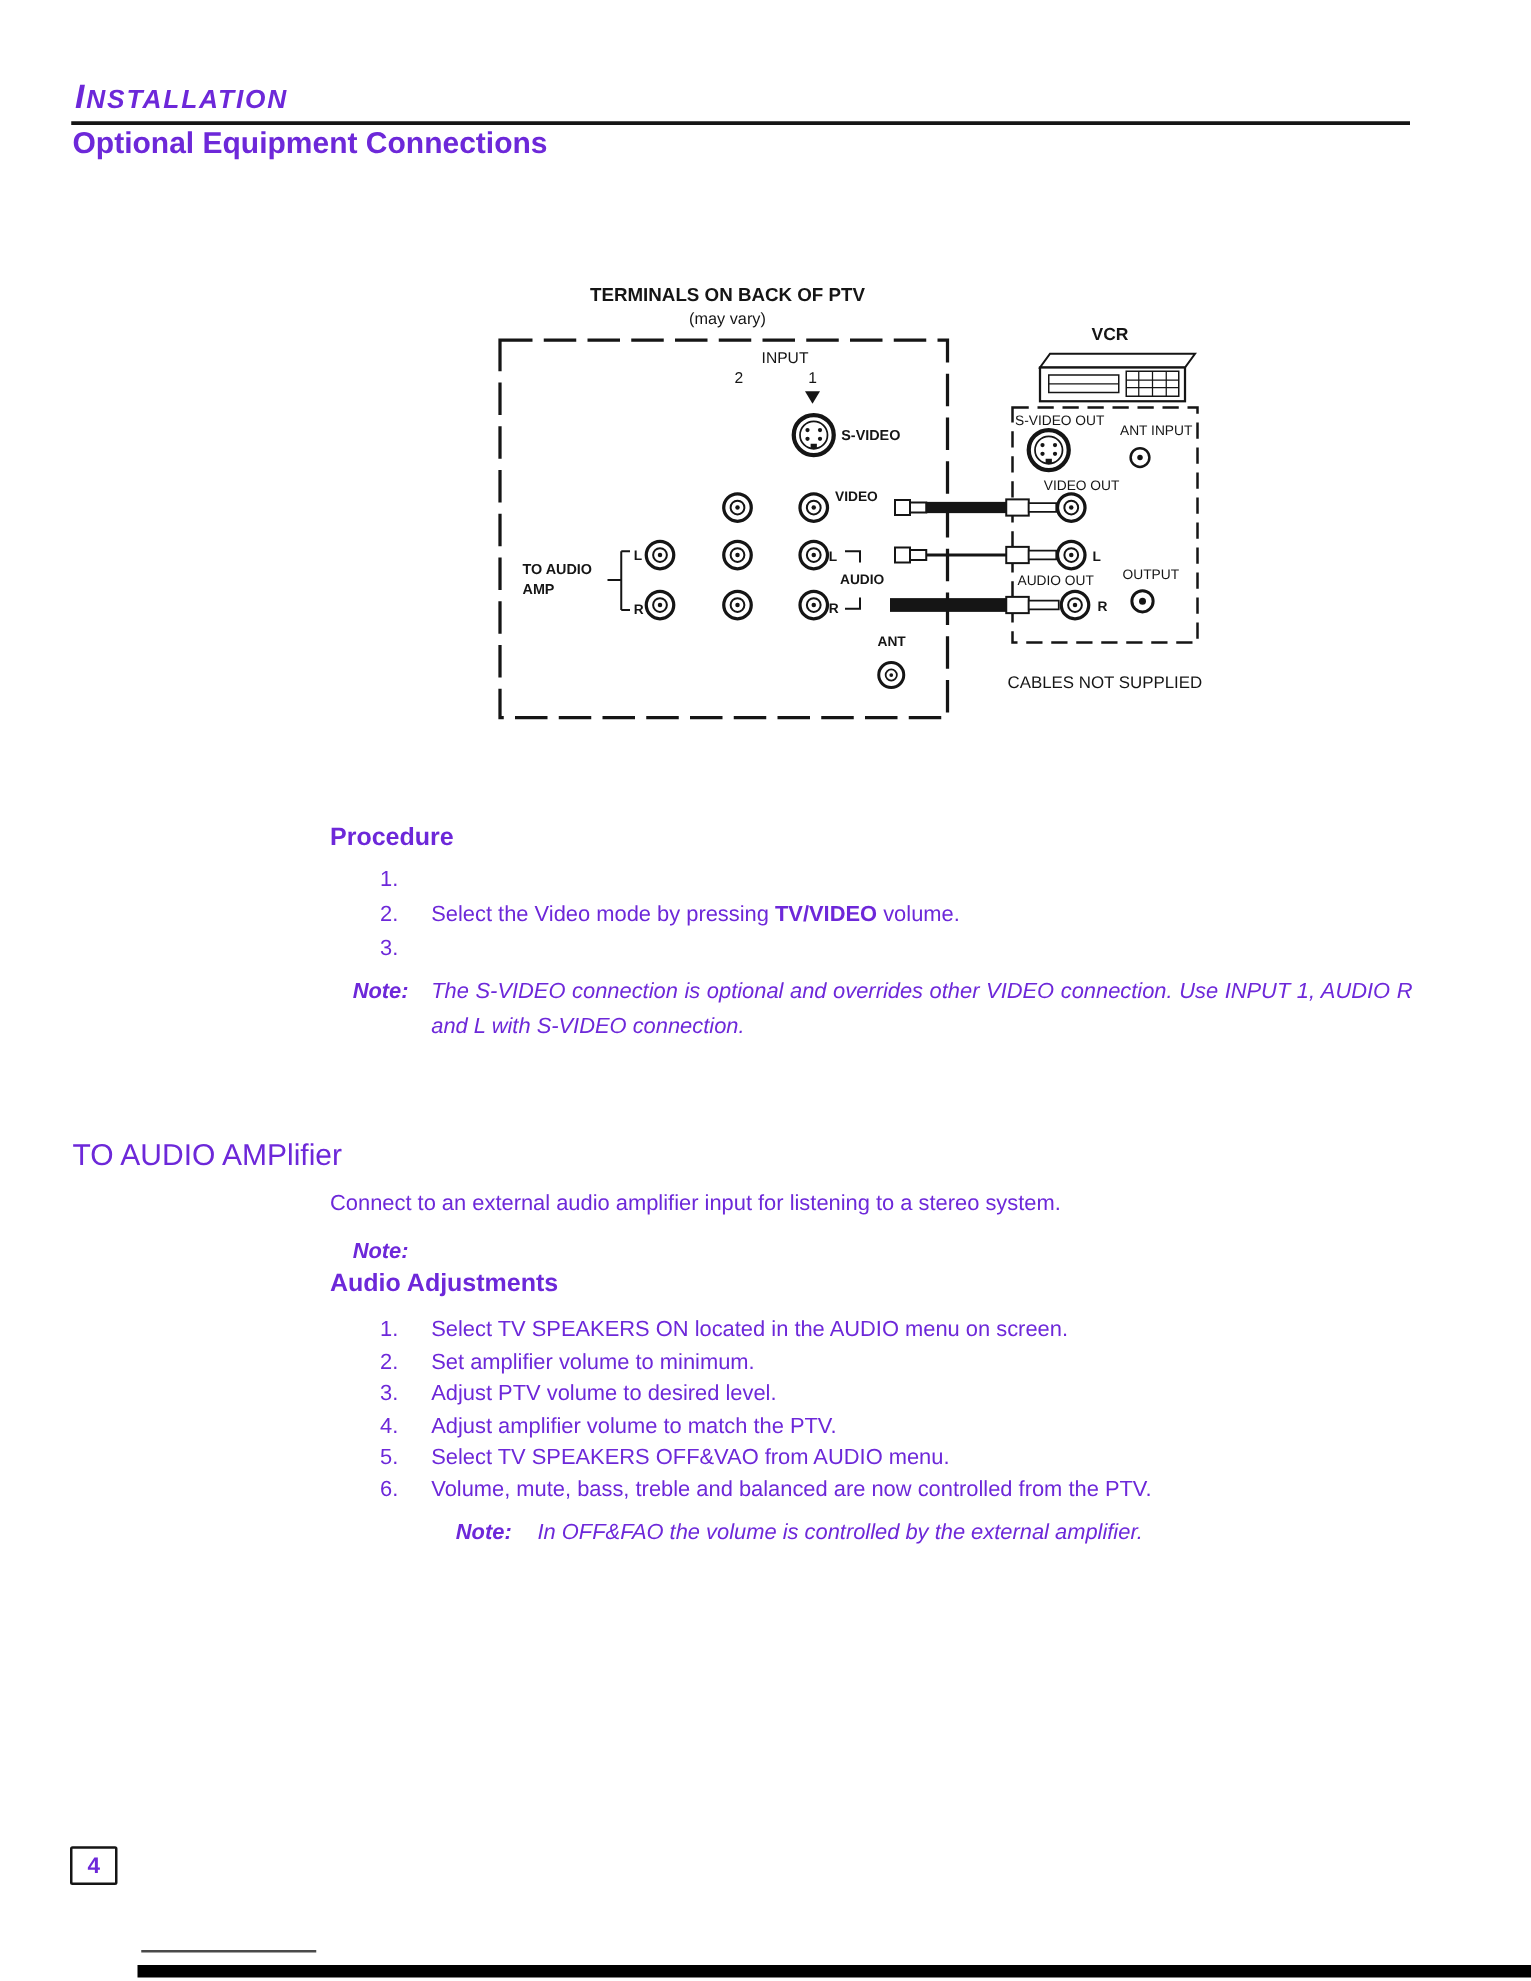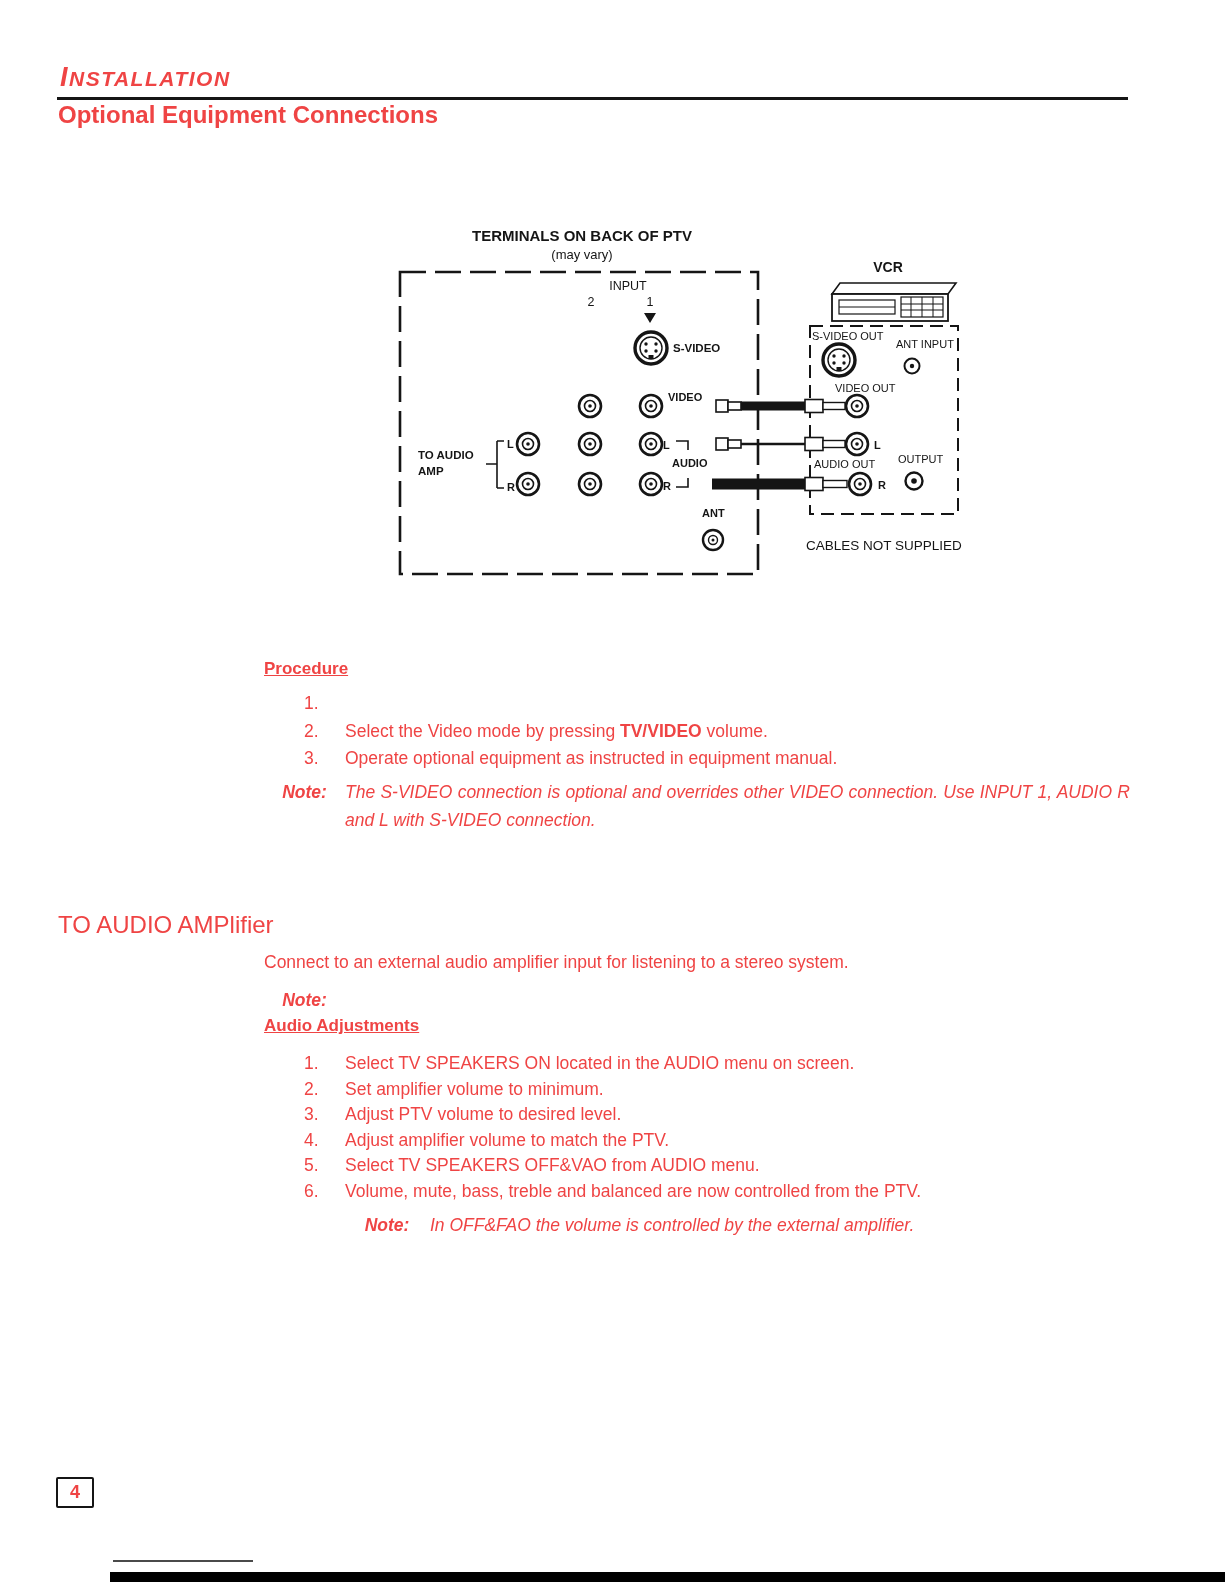--- a/index.html
+++ b/index.html
@@ -1,30 +1,30 @@
 <!DOCTYPE html>
 <html><head>
 <meta charset="utf-8">
 <style>
   * { margin:0; padding:0; box-sizing:border-box; }
   html,body { background:#ffffff; }
   .page {
     position:relative; width:1225px; height:1585px; background:#ffffff;
-    font-family:"Liberation Sans", sans-serif; color:#ef4444; overflow:hidden;
+    font-family:"Liberation Sans", sans-serif; color:#6d28d9; overflow:hidden;
   }
   .header-label {
     position:absolute; left:60px; top:62px;
     font-style:italic; font-weight:bold; font-size:21px; letter-spacing:1.5px;
   }
   .header-label::first-letter { font-size:27px; }
   .rule { position:absolute; left:57px; top:97px; width:1071px; height:3px; background:#151515; }
   .page-title { position:absolute; left:58px; top:101px; font-size:24px; font-weight:bold; }
   .intro { position:absolute; left:264px; top:140px; width:868px; font-size:17.5px; line-height:28px; text-align:justify; }
   .diagram { position:absolute; left:388px; top:222px; width:612px; height:366px; }
-  .sub-heading { position:absolute; font-size:17px; font-weight:bold;text-decoration:underline; }
+  .sub-heading { position:absolute; font-size:20px; font-weight:bold; }
   .big-heading { position:absolute; left:58px; font-size:24px; font-weight:normal; }
   .list { position:absolute; font-size:17.5px; }
   .list-item { display:flex; }
   .proc .list-item { line-height:27.5px; }
   .adj .list-item  { line-height:25.5px; }
   .num { flex:0 0 41px; width:41px; }
   .note { position:absolute; display:flex; font-style:italic; font-size:17.5px; line-height:28px; }
   .note-label { flex:0 0 81px; width:81px; font-weight:bold;text-align:center; }
   .note-text { text-align:justify; }
   .inner-note .note-label { flex-basis:86px; width:86px; }
@@ -183,21 +183,20 @@
   <div class="list proc" style="left:304px; top:690px; width:830px;">
     <div class="list-item">
       <span class="num">1.</span>
     </div>
     <div class="list-item">
       <span class="num">2.</span>
       <span><span>Select the Video mode by pressing </span><b>TV/VIDEO</b><span> volume.</span></span>
     </div>
     <div class="list-item">
       <span class="num">3.</span>
-      <span>Operate optional equipment as instructed in equipment manual.</span>
     </div>
   </div>
 
   <div class="note" style="left:264px; top:778px; width:866px;">
     <span class="note-label">Note:</span>
     <span class="note-text">The S-VIDEO connection is optional and overrides other VIDEO connection. Use INPUT 1,  AUDIO R and L with S-VIDEO connection.</span>
   </div>
 
   <h1 class="big-heading" style="top:911px;">TO AUDIO AMPlifier</h1>
 

